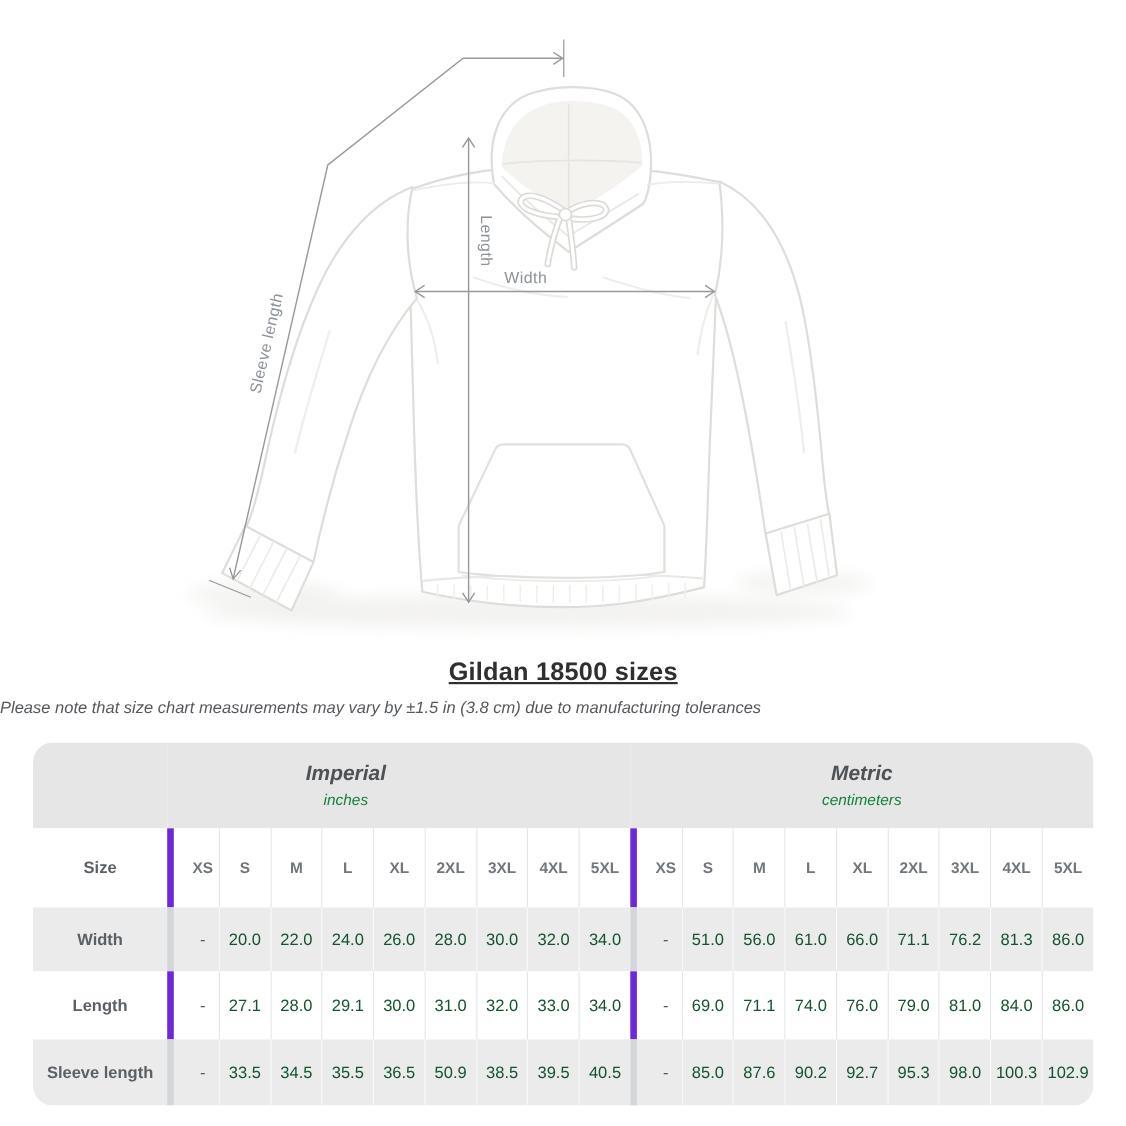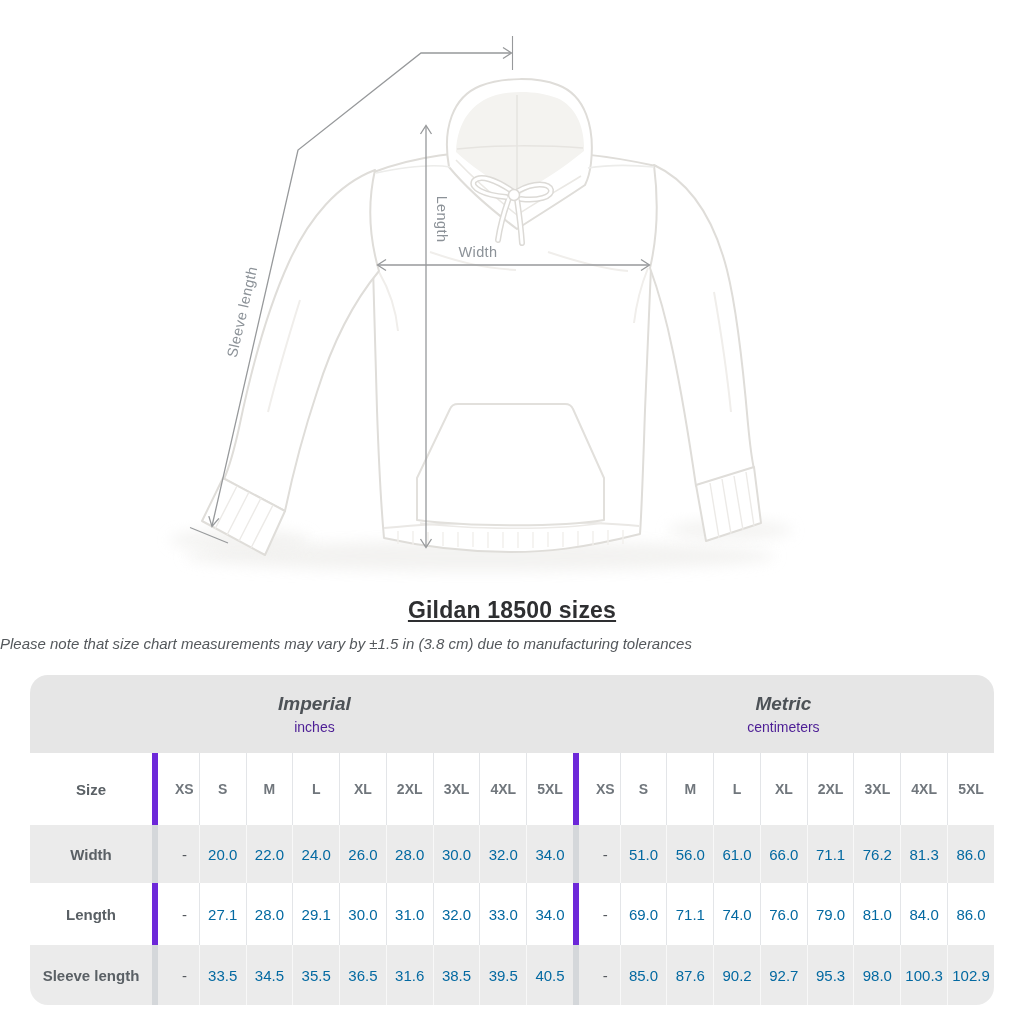--- a/index.html
+++ b/index.html
@@ -22,25 +22,25 @@
   .table-wrap{
     position:absolute;top:675px;left:30px;width:964px;border-radius:18px;overflow:hidden;
   }
   table.sizes{
     width:964px;border-collapse:separate;border-spacing:0;table-layout:fixed;
   }
   col.c-size{width:122px;}
   th,td{padding:0;text-align:center;vertical-align:middle;font-weight:400;}
   .band{background:#e6e6e6;height:78px;}
   .unit-label{font-size:19px;font-weight:700;font-style:italic;color:#4d5257;line-height:1.2;}
-  .unit-sub{font-size:14px;color:#4c1d95;margin-top:3px;}
+  .unit-sub{font-size:14px;font-style:italic;color:#15803d;margin-top:3px;}
   .imperial-nudge{transform:translateX(-48px);}
   tr.szrow th{height:72px;background:#fff;font-size:14px;font-weight:700;color:#70767c;}
   tr.szrow th.rowlab{font-size:15px;color:#5a6065;}
-  tbody td,tbody th{height:58px;font-size:15px;color:#0369a1;}
+  tbody td,tbody th{height:58px;font-size:15px;color:#14532d;}
   tr.r-length td,tr.r-length th{height:62px;}
   tr.r-sleeve td,tr.r-sleeve th{height:60px;}
   th.rowlab{font-size:15px;font-weight:700;color:#5a6065;}
   tr.alt td,tr.alt th{background:#ebebeb;}
   tr.white td,tr.white th{background:#fff;}
   
   .sep{border-left:1px solid #e3e5e8;}
   .maj{border-left:6px solid #6d28d9;padding-left:12px;}
   tr.alt .sep{border-left-color:#f8f8f8;}
   tr.alt .maj{border-left-color:#d4d7da;}
@@ -262,21 +262,21 @@
           <td class="sep">84.0</td>
           <td class="sep">86.0</td>
         </tr>
         <tr class="alt r-sleeve">
           <th class="rowlab">Sleeve length</th>
           <td class="maj dash">-</td>
           <td class="sep">33.5</td>
           <td class="sep">34.5</td>
           <td class="sep">35.5</td>
           <td class="sep">36.5</td>
-          <td class="sep">31.6</td>
+          <td class="sep">50.9</td>
           <td class="sep">38.5</td>
           <td class="sep">39.5</td>
           <td class="sep">40.5</td>
           <td class="maj dash">-</td>
           <td class="sep">85.0</td>
           <td class="sep">87.6</td>
           <td class="sep">90.2</td>
           <td class="sep">92.7</td>
           <td class="sep">95.3</td>
           <td class="sep">98.0</td>

